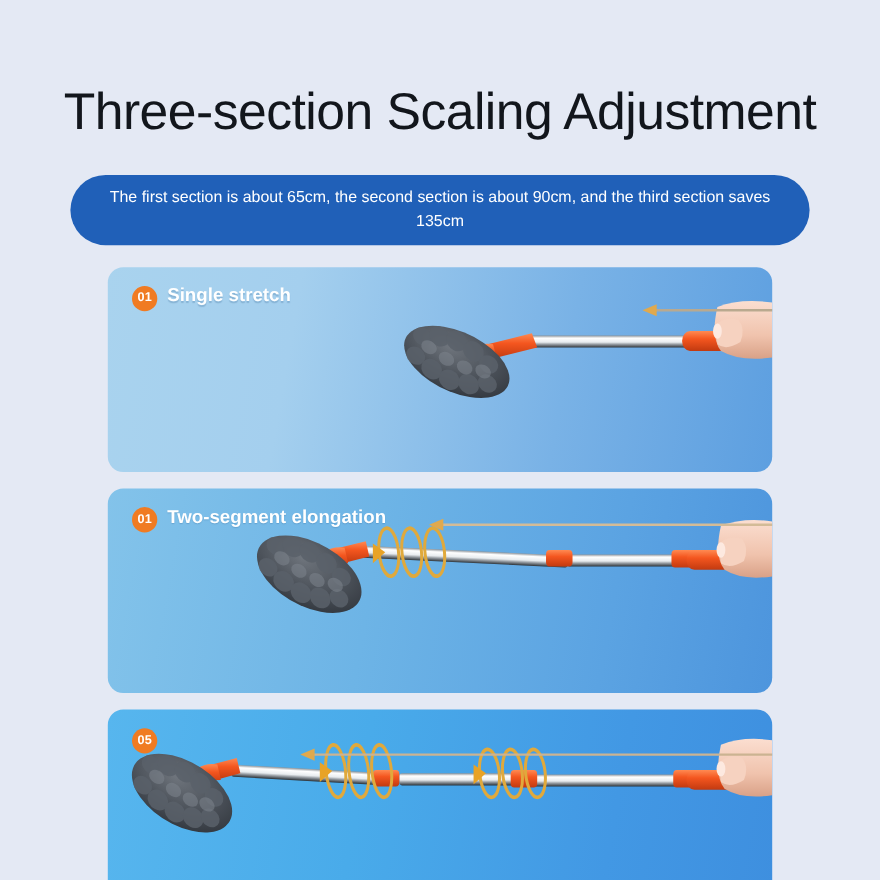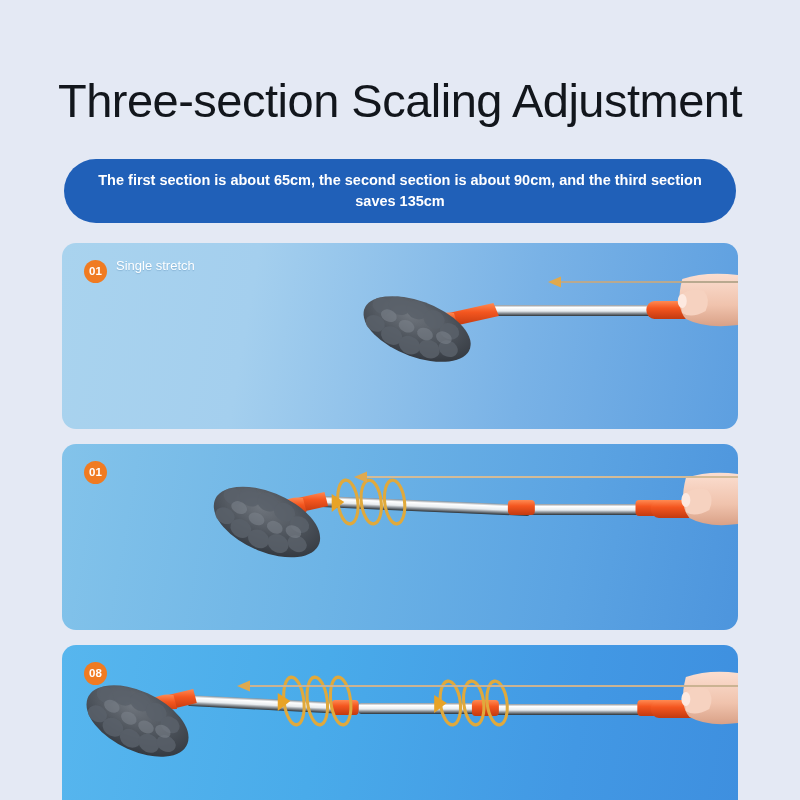--- a/index.html
+++ b/index.html
@@ -31,37 +31,37 @@
     justify-content: center;
     margin-top: 22px;
   }
   .banner {
     width: 672px;
     background: #2060b8;
     border-radius: 32px;
     color: #ffffff;
     text-align: center;
     font-size: 14.5px;
-    font-weight: bold;
+    font-weight: normal;
     line-height: 1.45;
     padding: 11px 26px;
     box-sizing: border-box;
   }
 
   
   .panels {
     margin-top: 20px;
     display: flex;
     flex-direction: column;
     gap: 15px;
     align-items: center;
   }
   .panel {
     position: relative;
-    width: 676px;
+    width: 604px;
     height: 186px;
     border-radius: 14px;
     overflow: hidden;
     box-sizing: border-box;
   }
   .panel.p1 { background: linear-gradient(100deg,#a9d3ee 0%,#a4cfee 28%,#79b2e6 68%,#5d9fe0 100%); }
   .panel.p2 { background: linear-gradient(100deg,#83c3ea 0%,#6db4e6 40%,#5ba3e2 75%,#4d95dd 100%); }
   .panel.p3 { background: linear-gradient(100deg,#57b6ee 0%,#49abea 38%,#4298e4 75%,#3e8fdf 100%); }
 
   
@@ -82,22 +82,22 @@
     font-size: 11.5px;
     font-weight: bold;
     display: flex;
     align-items: center;
     justify-content: center;
     flex: 0 0 auto;
     margin-top: 1px;
   }
   .panel-title {
     color: #ffffff;
-    font-size: 13px;
-    font-weight: 400;
+    font-size: 17px;
+    font-weight: 700;
     line-height: 1.12;
     white-space: pre-line;
     text-shadow: 0 1px 1px rgba(40,90,140,.25);
   }
 
   
   .arrow {
     position: absolute;
     height: 12px;
     z-index: 5;
@@ -197,20 +197,21 @@
           <ellipse cx="690" cy="58" rx="5" ry="7" fill="#fde9e0"></ellipse>
         </g>
       </svg>
     </div>
 
   </div>
 
   <div class="panel p2">
     <div class="panel-head">
       <div class="badge">01</div>
+      <div class="panel-title">Two-segment elongation</div>
     </div>
 
     <div class="arrow" style="left:292px; top:27px; width:415px;">
       <svg viewBox="0 0 415 12" preserveAspectRatio="none">
         <line x1="12" y1="6" x2="403" y2="6" stroke="#d3bb97" stroke-width="2.2"></line>
         <polygon points="0,6 13,0.5 13,11.5" fill="#e0a94e"></polygon>
         <polygon points="415,6 402,0.5 402,11.5" fill="#e0a94e"></polygon>
       </svg>
     </div>
 
@@ -287,21 +288,21 @@
           <path d="M692 50 Q704 42 718 46 Q726 54 720 66 Q704 74 694 68 Z" fill="#f6d2c0"></path>
           <ellipse cx="694" cy="56" rx="5" ry="7" fill="#fde9e0"></ellipse>
         </g>
       </svg>
     </div>
 
   </div>
 
   <div class="panel p3">
     <div class="panel-head">
-      <div class="badge">08</div>
+      <div class="badge">05</div>
     </div>
 
     <div class="arrow" style="left:175px; top:35px; width:533px;">
       <svg viewBox="0 0 533 12" preserveAspectRatio="none">
         <line x1="12" y1="6" x2="521" y2="6" stroke="#cbb392" stroke-width="2.2"></line>
         <polygon points="0,6 13,0.5 13,11.5" fill="#e0a94e"></polygon>
         <polygon points="533,6 520,0.5 520,11.5" fill="#e0a94e"></polygon>
       </svg>
     </div>
 

